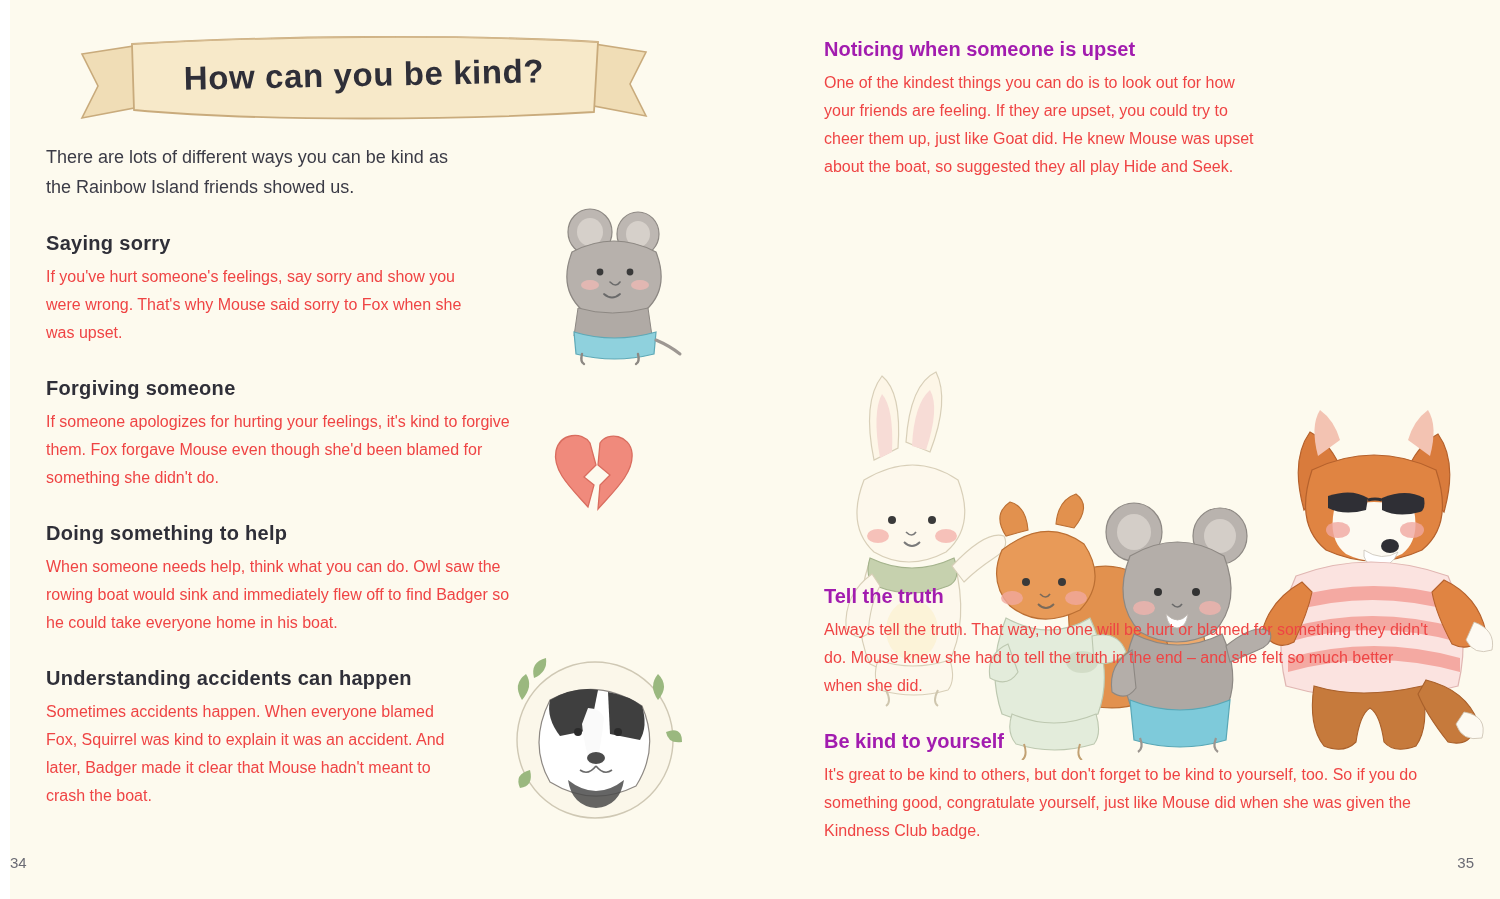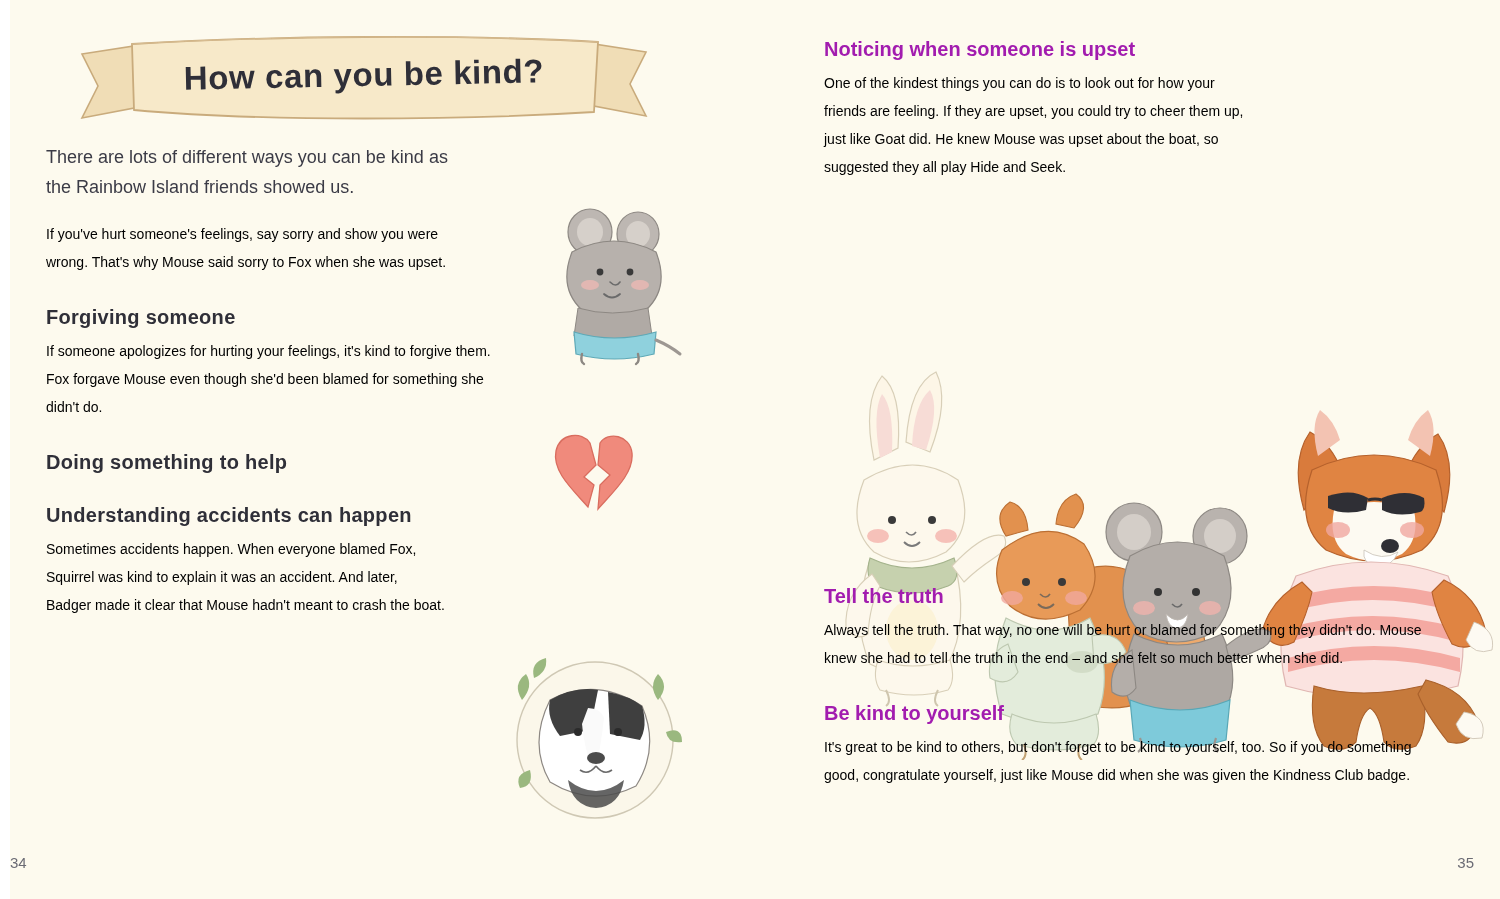--- a/index.html
+++ b/index.html
@@ -71,24 +71,24 @@
     color: #3b3b46;
   }
   h2.sect {
     font-size: 20px;
     font-weight: bold;
     color: #2f2f38;
     margin: 30px 0 8px 0;
     letter-spacing: 0.3px;
   }
   p.body {
-    font-size: 14px;
+    font-size: 16px;
     line-height: 28px;
     margin: 0;
-    color: #000000;
+    color: #ef4444;
   }
   .col-narrow { max-width: 470px; }
   .col-right-narrow { max-width: 430px; }
 
   .left-col {
     position: relative;
     z-index: 2;
   }
 
   
@@ -136,26 +136,28 @@
         <path d="M582,18 L530,10 L530,72 L582,82 L566,50 Z" fill="#f0ddb6" stroke="#c9ab7c" stroke-width="1.6"></path>
         <path d="M68,10 C200,2 400,0 534,8 L530,78 C400,86 200,88 70,76 Z" fill="#f7e9c9" stroke="#c9ab7c" stroke-width="1.8"></path>
         <path d="M68,10 C200,2 400,0 534,8" fill="none" stroke="#d8bd92" stroke-width="1"></path>
       </svg>
       <div class="banner-title">How can you be kind?</div>
     </div>
 
     <div class="left-col">
       <p class="intro">There are lots of different ways you can be kind as the Rainbow Island friends showed us.</p>
 
+      <h2 class="sect">Saying sorry</h2>
       <p class="body col-narrow" style="max-width:430px">If you've hurt someone's feelings, say sorry and show you were wrong. That's why Mouse said sorry to Fox when she was upset.</p>
 
       <h2 class="sect">Forgiving someone</h2>
       <p class="body col-narrow">If someone apologizes for hurting your feelings, it's kind to forgive them. Fox forgave Mouse even though she'd been blamed for something she didn't do.</p>
 
       <h2 class="sect">Doing something to help</h2>
+      <p class="body col-narrow">When someone needs help, think what you can do. Owl saw the rowing boat would sink and immediately flew off to find Badger so he could take everyone home in his boat.</p>
 
       <h2 class="sect">Understanding accidents can happen</h2>
       <p class="body col-narrow" style="max-width:400px">Sometimes accidents happen. When everyone blamed Fox, Squirrel was kind to explain it was an accident. And later, Badger made it clear that Mouse hadn't meant to crash the boat.</p>
     </div>
 
     <div class="art art-mouse-left">
       <svg width="180" height="180" viewBox="0 0 180 180">
         <ellipse cx="70" cy="42" rx="22" ry="23" fill="#bdb7b2" stroke="#8e8984" stroke-width="1.2"></ellipse>
         <ellipse cx="70" cy="42" rx="13" ry="14" fill="#d6d0ca"></ellipse>
         <ellipse cx="118" cy="44" rx="21" ry="22" fill="#bdb7b2" stroke="#8e8984" stroke-width="1.2"></ellipse>

